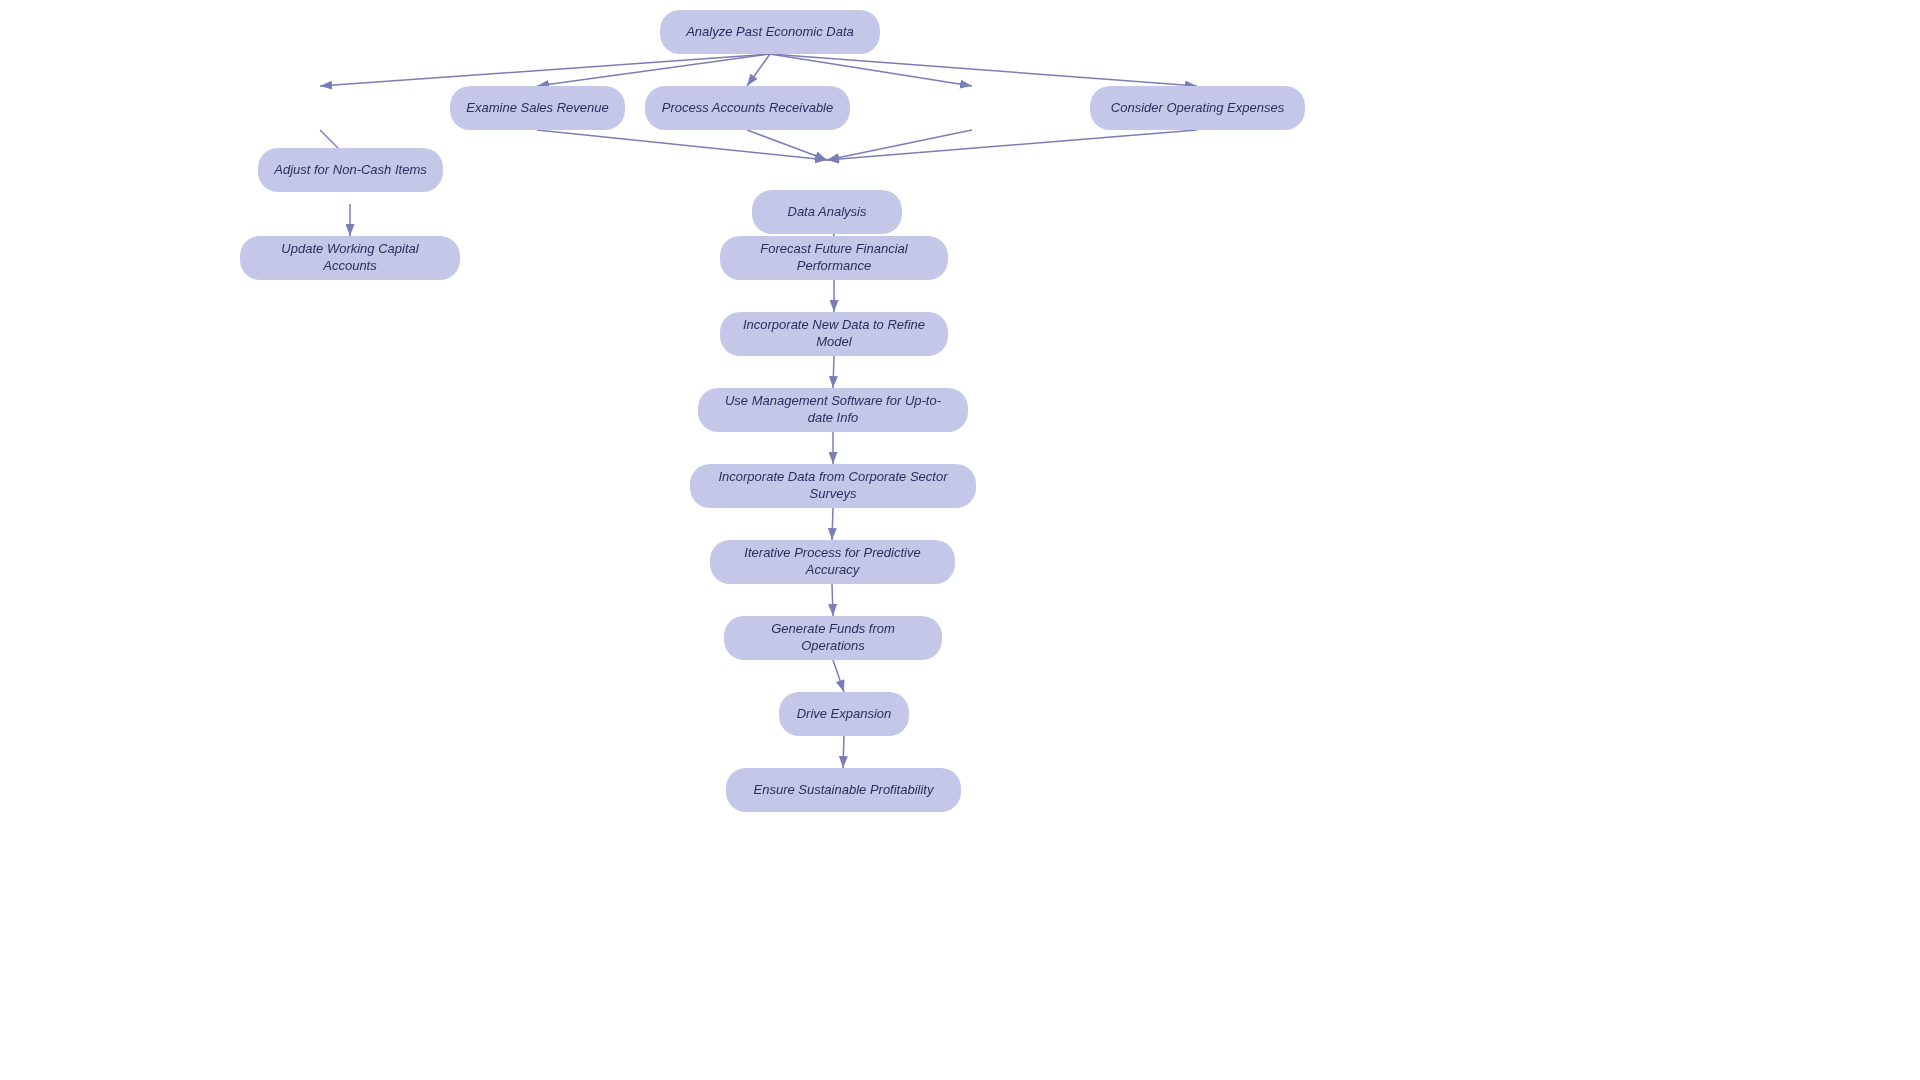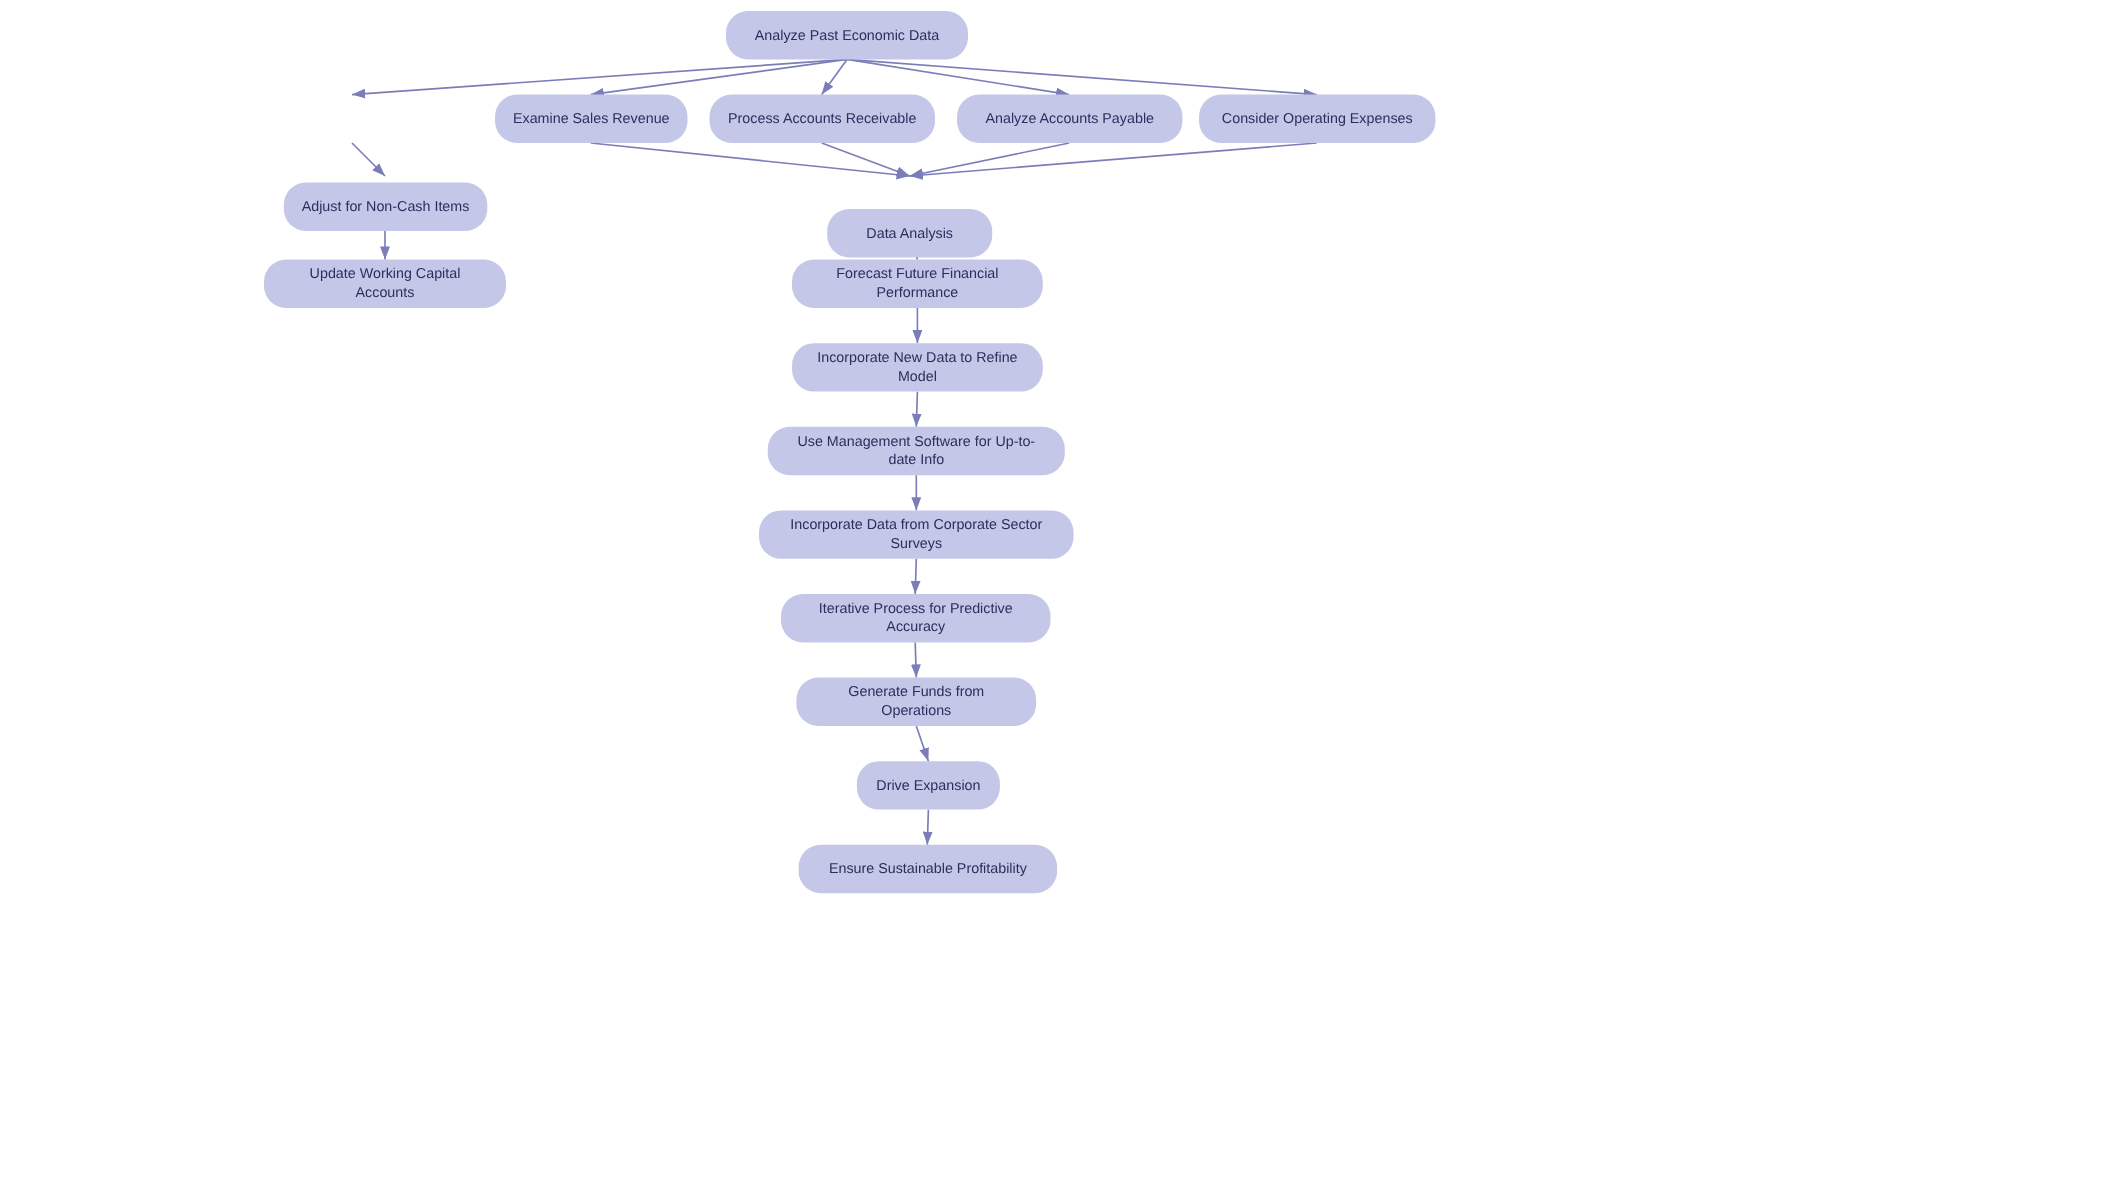--- a/index.html
+++ b/index.html
@@ -8,20 +8,21 @@
       font-family: 'Segoe UI', Arial, sans-serif;
       width: 1920px;
       height: 1080px;
       overflow: hidden;
       position: relative;
     }
     .diagram-container {
       width: 1920px;
       height: 1080px;
       position: relative;
+      font-style: italic;
     }
     svg.arrows {
       position: absolute;
       top: 0; left: 0;
       width: 1920px;
       height: 1080px;
       pointer-events: none;
     }
     .node {
       position: absolute;
@@ -83,23 +84,22 @@
     <line x1="832" y1="584" x2="833" y2="616" stroke="#7b7db8" stroke-width="1.5" marker-end="url(#arrowhead)"></line>
 
     <line x1="833" y1="660" x2="844" y2="692" stroke="#7b7db8" stroke-width="1.5" marker-end="url(#arrowhead)"></line>
 
     <line x1="844" y1="736" x2="843" y2="768" stroke="#7b7db8" stroke-width="1.5" marker-end="url(#arrowhead)"></line>
   </svg>
 
   <div class="node" style="left:660px; top:10px; width:220px; height:44px;">Analyze Past Economic Data</div>
   <div class="node" style="left:450px; top:86px; width:175px; height:44px;">Examine Sales Revenue</div>
   <div class="node" style="left:645px; top:86px; width:205px; height:44px;">Process Accounts Receivable</div>
-  <div class="node" style="left:870px; top:86px; width:205px; height:44px;">Analyze Accounts Payable</div>
   <div class="node" style="left:1090px; top:86px; width:215px; height:44px;">Consider Operating Expenses</div>
-  <div class="node" style="left:258px; top:166px; width:185px; height:44px;">Adjust for Non-Cash Items</div>
+  <div class="node" style="left:258px; top:148px; width:185px; height:44px;">Adjust for Non-Cash Items</div>
   <div class="node" style="left:752px; top:160px; width:150px; height:44px;margin-top:30px;">Data Analysis</div>
   <div class="node" style="left:240px; top:236px; width:220px; height:44px;">Update Working Capital Accounts</div>
   <div class="node" style="left:720px; top:236px; width:228px; height:44px;">Forecast Future Financial Performance</div>
   <div class="node" style="left:720px; top:312px; width:228px; height:44px;">Incorporate New Data to Refine Model</div>
   <div class="node" style="left:698px; top:388px; width:270px; height:44px;">Use Management Software for Up-to-date Info</div>
   <div class="node" style="left:690px; top:464px; width:286px; height:44px;">Incorporate Data from Corporate Sector Surveys</div>
   <div class="node" style="left:724px; top:616px; width:218px; height:44px;">Generate Funds from Operations</div>
   <div class="node" style="left:710px; top:540px; width:245px; height:44px;">Iterative Process for Predictive Accuracy</div>
   <div class="node" style="left:779px; top:692px; width:130px; height:44px;">Drive Expansion</div>
   <div class="node" style="left:726px; top:768px; width:235px; height:44px;">Ensure Sustainable Profitability</div>

